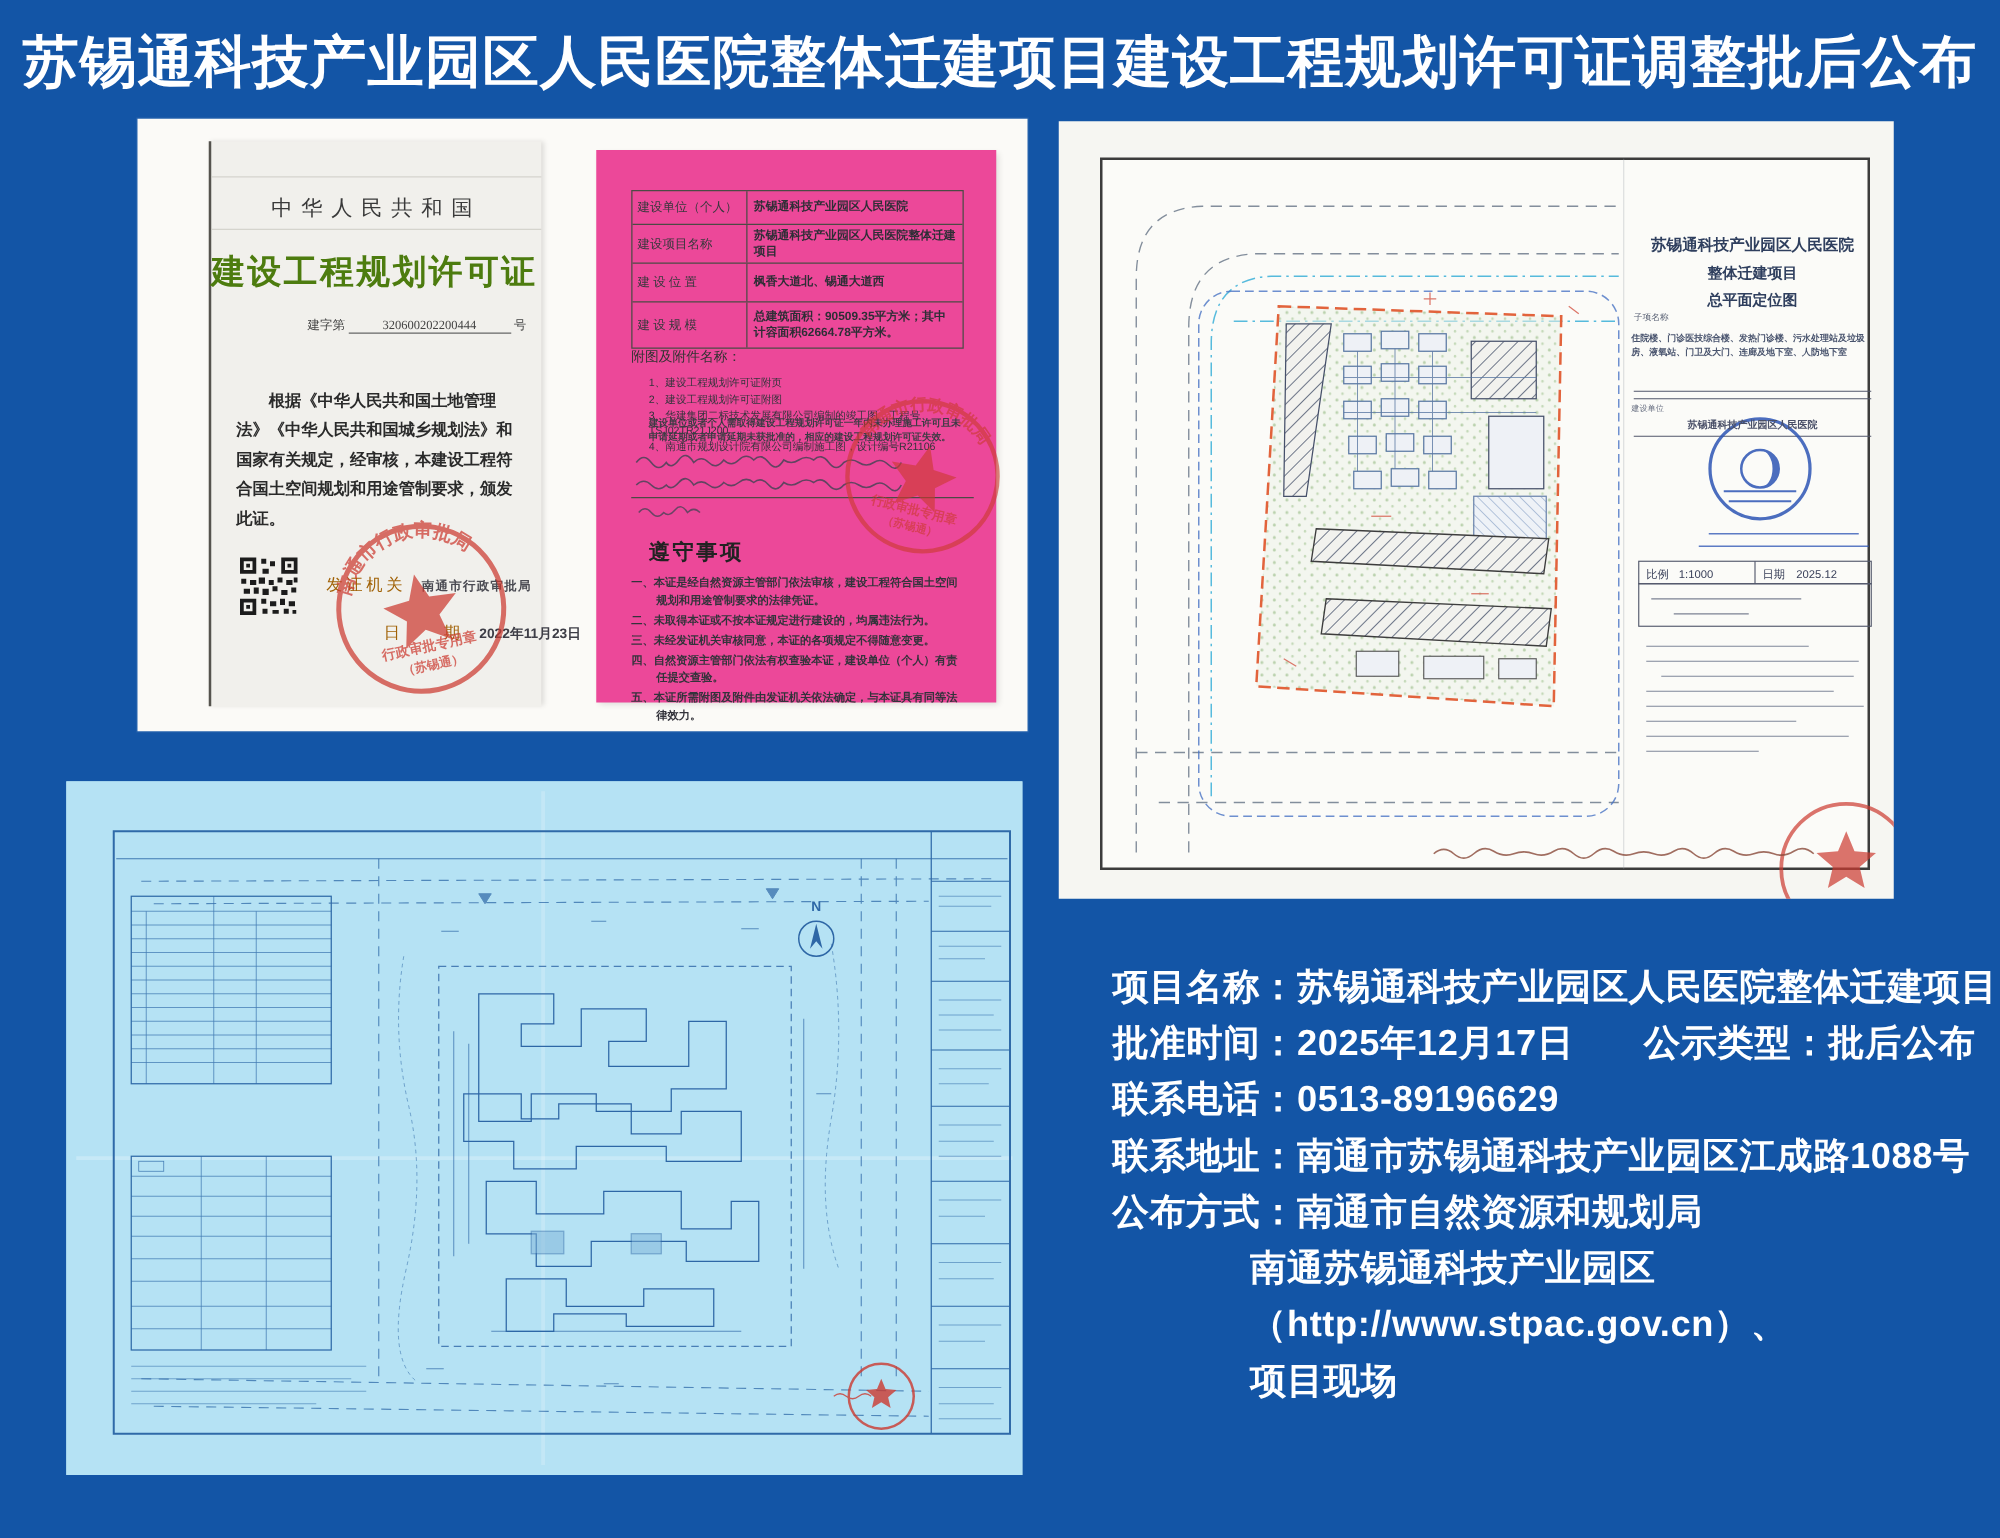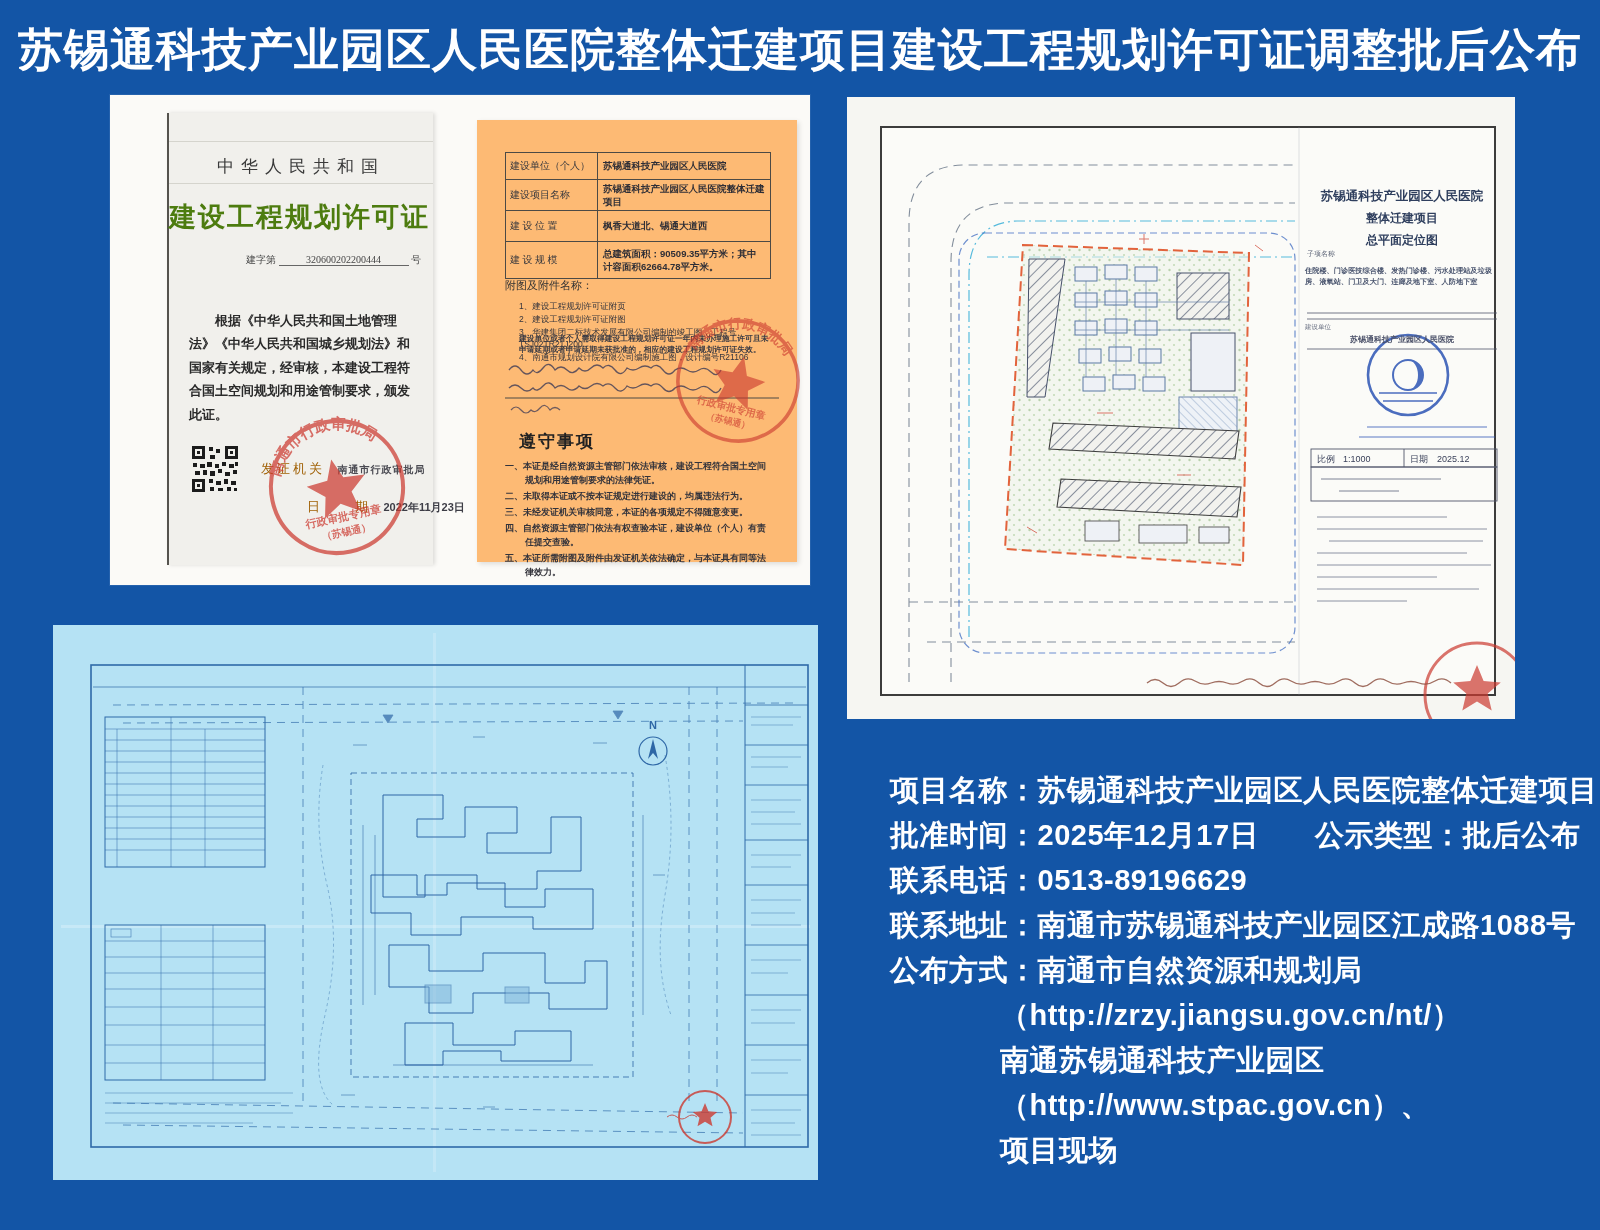--- a/index.html
+++ b/index.html
@@ -9,26 +9,26 @@
     font-family:"Liberation Sans","DejaVu Sans",sans-serif;
   }
   
   .page-title{
     position:absolute;left:0;right:0;top:20px;text-align:center;
     color:#ffffff;font-size:45px;font-weight:700;letter-spacing:1px;
   }
   
   .panel-permit{
     position:absolute;left:110px;top:95px;width:700px;height:490px;
-    background:#fbfaf7;box-shadow:0 0 0 1px rgba(255,255,255,.08);
+    background:#fbfaf7;box-shadow:0 0 0 1px rgba(255,255,255,.08);padding-left:12px;
   }
   .scan-page{position:absolute;background:#f1f0ec;}
   .page-left{left:57px;top:18px;width:264px;height:452px;border-left:2px solid #55534e;
     box-shadow:2px 0 4px rgba(0,0,0,.12);}
-  .page-right{left:367px;top:25px;width:320px;height:442px;background:#fdba74;
+  .page-right{left:367px;top:25px;width:320px;height:442px;background:#ec4899;
     box-shadow:2px 2px 5px rgba(0,0,0,.12);}
   .rule{position:absolute;left:0;right:0;height:1px;background:#c9c7c0;opacity:.7;}
   .nation{position:absolute;top:42px;left:0;right:0;text-align:center;
     font-family:"Liberation Serif","DejaVu Serif",serif;font-size:17px;letter-spacing:7px;color:#3a3a3a;}
   .doc-title{position:absolute;top:86px;left:0;right:0;
     font-size:27px;font-weight:700;letter-spacing:2px;color:#4d7c0f;}
   .serial{position:absolute;top:140px;right:12px;font-family:"Liberation Serif","DejaVu Serif",serif;
     font-size:10px;color:#444;}
   .serial .num{display:inline-block;min-width:118px;text-align:center;border-bottom:1px solid #666;padding:0 6px;}
   .permit-body{position:absolute;top:196px;left:20px;right:13px;font-size:13px;font-weight:600;
@@ -515,23 +515,20 @@
   <div class="row">
     <span>联系电话：</span><span>0513-89196629</span>
   </div>
   <div class="row">
     <span>联系地址：</span><span>南通市苏锡通科技产业园区江成路1088号</span>
   </div>
   <div class="row">
     <span>公布方式：</span><span>南通市自然资源和规划局</span>
   </div>
   <div class="row indent">
-    <span>（http://zrzy.jiangsu.gov.cn/nt/）</span>
-  </div>
-  <div class="row indent">
     <span>南通苏锡通科技产业园区</span>
   </div>
   <div class="row indent">
     <span>（http://www.stpac.gov.cn）、</span>
   </div>
   <div class="row indent">
     <span>项目现场</span>
   </div>
 </div>
 

